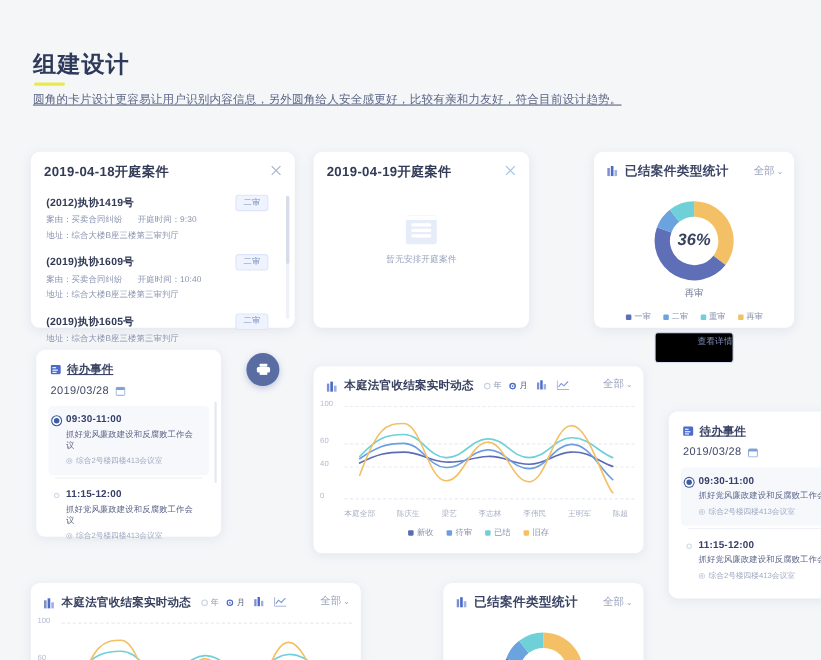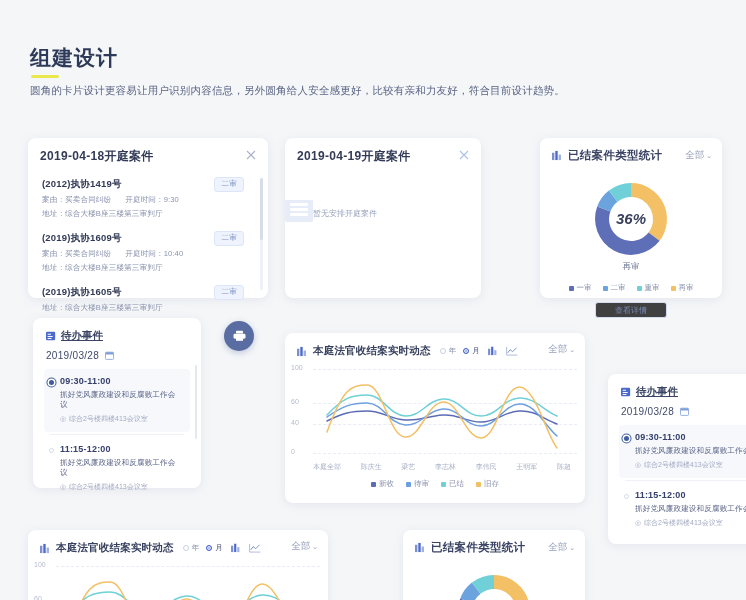--- a/index.html
+++ b/index.html
@@ -16,21 +16,21 @@
     position: absolute; left: 30px; top: 44px;
     font-size: 21px; font-weight: bold; color: #2e3a59;
     letter-spacing: 1px;
   }
   .title-rule {
     position: absolute; left: 31px; top: 75px;
     width: 28px; height: 3px; background: #e9e94b; border-radius: 2px;
   }
   .page-sub {
     position: absolute; left: 30px; top: 84px;
-    font-size: 10.5px; color: #5a6484; letter-spacing: .2px;
+    font-size: 10.5px; color: #5a6484; letter-spacing: .2px; text-decoration: underline;
   }
 
   
   .card {
     position: absolute; background: #ffffff; border-radius: 8px;
     box-shadow: 0 2px 10px rgba(120,134,170,.13);
   }
   .card-head {
     display: flex; align-items: center; height: 34px;
     padding: 0 12px; position: relative;
@@ -77,21 +77,21 @@
     position: absolute; left: 0; top: 0; width: 3px; height: 62px;
     background: #d6dcea; border-radius: 2px;
   }
 
   
   #card-hearing-2 { left: 285px; top: 138px; width: 196px; height: 160px; }
   #card-hearing-2 .card-head { height: 32px; padding-top: 4px; }
   #card-hearing-2 .card-title { font-size: 12px; color:#333b57; }
   .empty-wrap {
     position: absolute; left: 0; right: 0; top: 58px;
-    display: flex; align-items: center;
+    display: flex; flex-direction: column; align-items: center;
   }
   .empty-doc {
     width: 28px; height: 26px; background: #e6ecf8; border-radius: 2px;
     position: relative; overflow: hidden;
   }
   .empty-doc i {
     position: absolute; left: 5px; height: 2.5px; background: #fff; border-radius:1px;
   }
   .empty-doc i:nth-child(1){ top: 7px;  width: 18px; }
   .empty-doc i:nth-child(2){ top: 12px; width: 18px; }
@@ -108,23 +108,23 @@
     position: absolute; left: 0; right: 0; top: 36px; text-align: center;
     font-size: 15px; font-weight: bold; color: #39415e; font-style: italic;
   }
   .donut-caption {
     text-align: center; font-size: 8.5px; color: #707a98; margin-top: 1px;
   }
   .legend { display: flex; justify-content: center; gap: 11px; margin-top: 10px; }
   .legend-item { display: flex; align-items: center; font-size: 7.5px; color: #8b93ad; }
   .legend-dot { width: 5px; height: 5px; margin-right: 3px; border-radius: 1px; }
   .detail-btn {
-    display: block; margin: 9px auto 0 auto; width: 72px; height: 16px;
-    line-height: 15px; text-align: center; font-size: 8px; color: #7d8bb5;
-    border: 1px solid #d3dcf0; border-radius: 3px; background: #404040; cursor: pointer;
+    display: block; margin: 9px auto 0 auto; width: 72px; height: 28px;
+    line-height: 15px; text-align: right; font-size: 8px; color: #7d8bb5;
+    border: 1px solid #d3dcf0; border-radius: 3px; background: #000000; cursor: pointer;
   }
 
   
   #card-todo-1 { left: 33px; top: 318px; width: 168px; height: 170px; }
   .todo-head { display:flex; align-items:center; padding: 11px 13px 0 13px; }
   .todo-title { font-size: 10.5px; color: #3b4465; font-weight: bold; margin-left: 5px; text-decoration: underline; }
   .todo-date-row { display:flex; align-items:center; padding: 7px 13px 0 13px; }
   .todo-date { font-size: 10px; color: #414a69; letter-spacing: .3px; }
   .todo-list { padding: 8px 11px 0 11px; position: relative; }
   .todo-item { position: relative; padding: 7px 8px 8px 16px; border-radius: 4px; }

